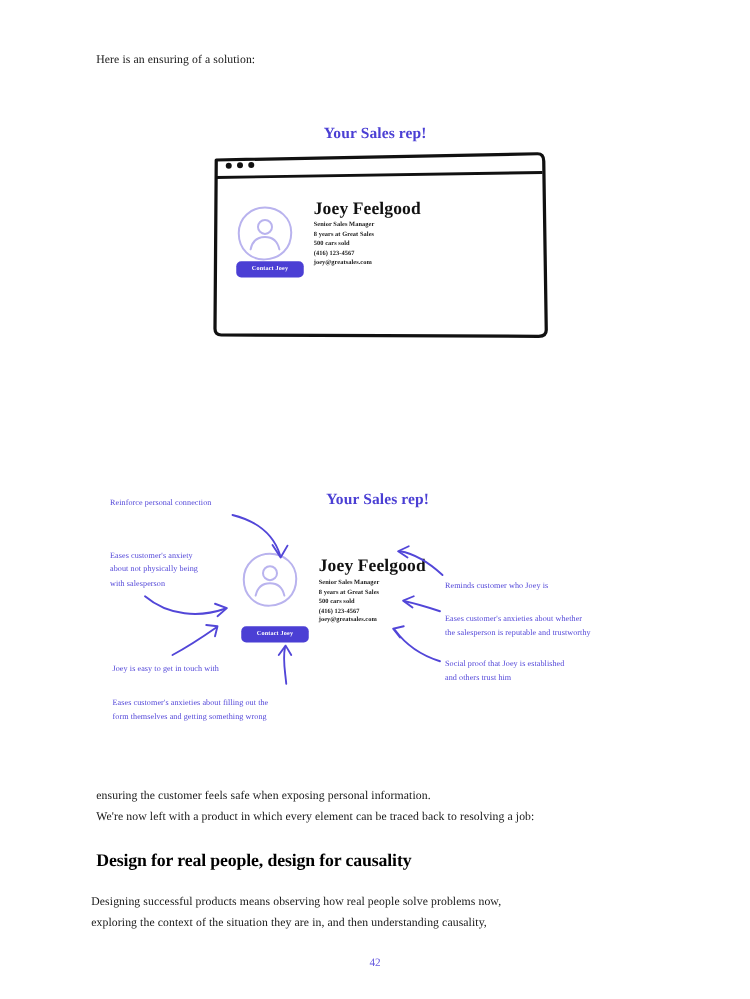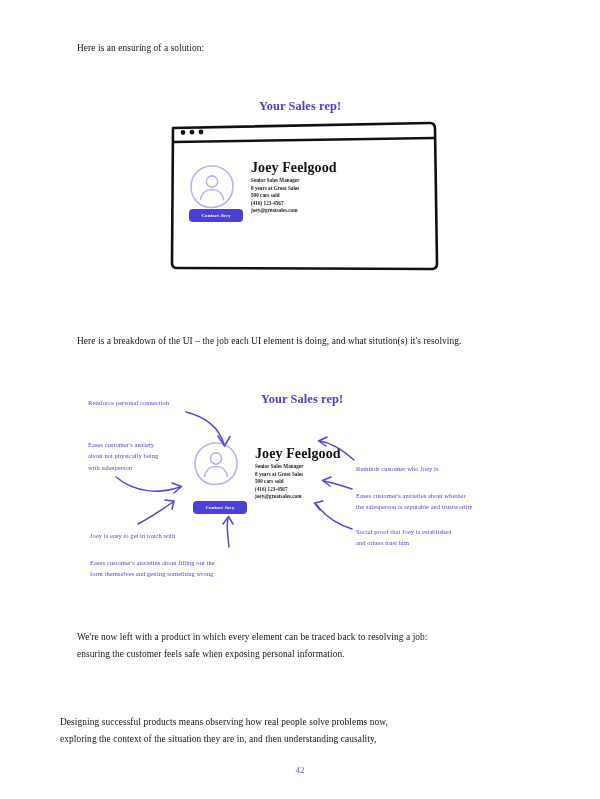--- a/index.html
+++ b/index.html
@@ -149,21 +149,20 @@
   <div class="card-lines" style="left:251px; top:177px;">
     <div>Senior Sales Manager</div>
     <div>8 years at Great Sales</div>
     <div>500 cars sold</div>
     <div>(416) 123-4567</div>
     <div>joey@greatsales.com</div>
   </div>
 
   <div class="btn-contact" style="left:189px; top:209px; width:54px; height:13px;">Contact Joey</div>
 
-  <div class="body-text" style="left:77px; top:333px; width:470px;">Here is a breakdown of the UI – the job each UI element is doing, and what sitution(s) it's resolving.</div>
 
   <div class="mock-title" style="left:261px; top:392px;">Your Sales rep!</div>
 
   <svg style="position:absolute; left:192px; top:440px;" width="48" height="48" viewBox="0 0 48 48">
     <path d="M24,3 C35,3 45,11 45,23 C45,36 36,44 24,44.5 C12,45 3,36 3,23.5 C3,11 13,3 24,3 Z" fill="none" stroke="#b9b3ee" stroke-width="1.6"></path>
     <circle cx="24" cy="18.5" r="5.6" fill="none" stroke="#b9b3ee" stroke-width="1.6"></circle>
     <path d="M12.5,36.5 C14,29.5 18.5,26.5 24,26.5 C29.5,26.5 34,29.5 35.5,36.5" fill="none" stroke="#b9b3ee" stroke-width="1.6" stroke-linecap="round"></path>
   </svg>
 
   <div class="card-name" style="left:255px; top:446px;">Joey Feelgood</div>
@@ -243,25 +242,26 @@
       <path class="arh" d="M331,477 L322.5,480.5 L330,486"></path>
     </g>
 
     <g>
       <path class="ar" d="M352,529 C336,524 324,515 316,504"></path>
       <path class="arh" d="M323,501 L314.5,503 L320,510"></path>
     </g>
   </svg>
 
   <div class="body-text" style="left:77px; top:629px; width:470px;">
+    <div>ensuring the customer feels safe when exposing personal information.</div>
     <div>We're now left with a product in which every element can be traced back to resolving a job:</div>
-    <div>ensuring the customer feels safe when exposing personal information.</div>
-  </div>
-
-
-  <div class="body-text" style="left:60px; top:714px; width:470px;">
+  </div>
+
+  <div class="section-head" style="left:77px; top:681px;">Design for real people, design for causality</div>
+
+  <div class="body-text" style="left:73px; top:714px; width:470px;">
     <div>Designing successful products means observing how real people solve problems now,</div>
     <div>exploring the context of the situation they are in, and then understanding causality,</div>
   </div>
 
   <div class="page-num" style="top:765px;">42</div>
 
 </div>
 
 </body></html>

